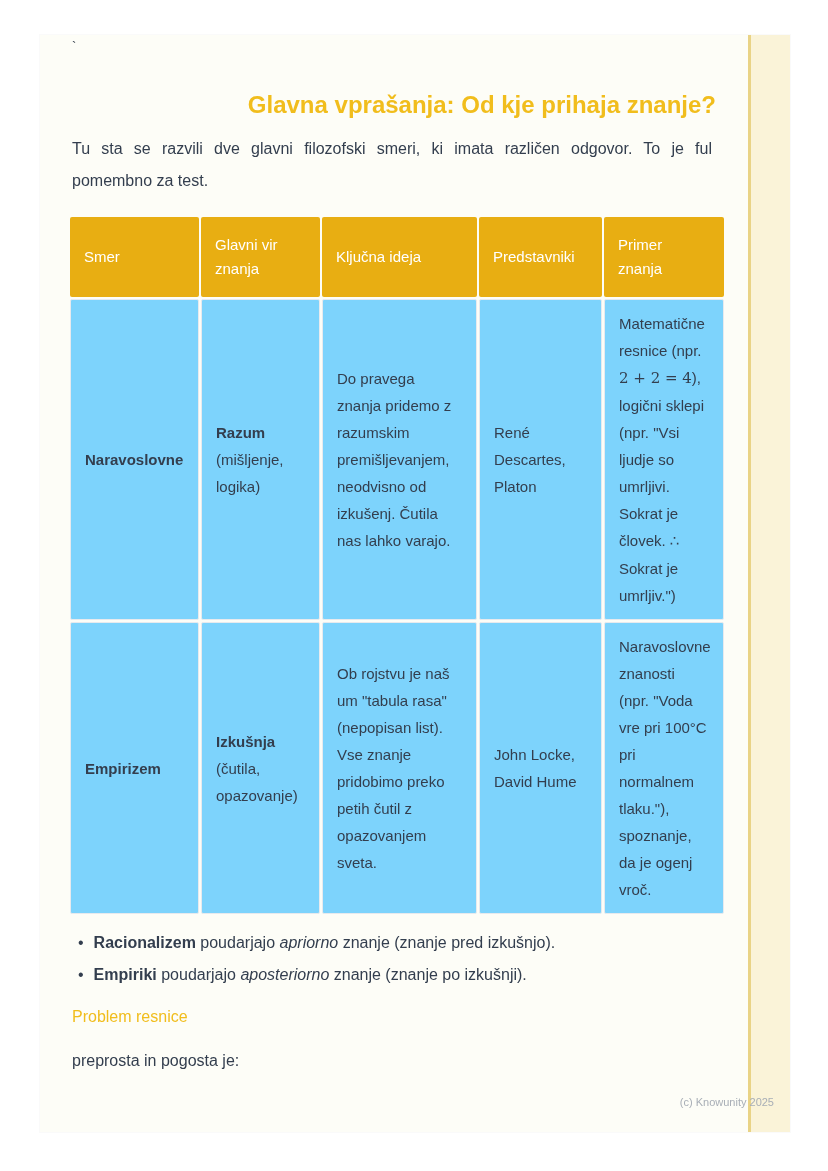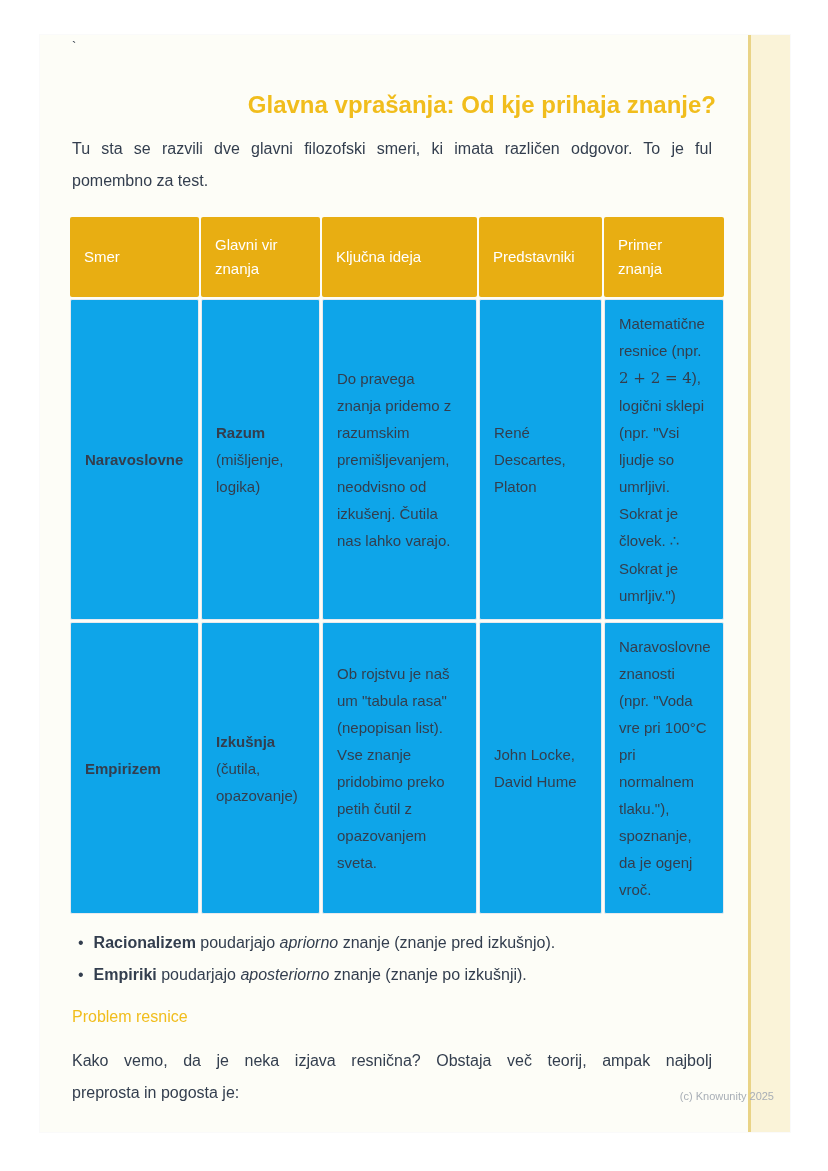--- a/index.html
+++ b/index.html
@@ -94,21 +94,21 @@
     font-weight:400;
     font-size:15px;
     line-height:24px;
     text-align:left;
     vertical-align:middle;
     padding:8px 14px;
     height:80px;
     border-radius:2px;
   }
   table.cmp td{
-    background:#0ea5e9;
+    background:#7dd3fc;
     border:1px solid #E7EAEE;
     padding:10px 14px;
     font-size:15px;
     line-height:27px;
     vertical-align:middle;
     color:var(--text);
     border-radius:2px;
     word-wrap:normal;
   }
   tr.r1 td{height:308px;}
@@ -126,21 +126,21 @@
     display:flex;
     gap:10px;
     margin-bottom:10px;
     font-size:16px;
     line-height:22px;
   }
   .dot{flex:0 0 auto;}
   .footer{
     position:absolute;
     right:16px;
-    bottom:30px;
+    bottom:24px;
     font-size:11px;
     color:var(--muted);
     z-index:3;
   }
 </style>
 </head>
 <body>
 
 <div class="page">
   <div class="card">
@@ -194,18 +194,18 @@
             <span><span class="b">Racionalizem</span><span> poudarjajo </span><span class="i">apriorno</span><span> znanje (znanje pred izkušnjo).</span></span>
           </li>
         <li>
             <span class="dot">•</span>
             <span><span class="b">Empiriki</span><span> poudarjajo </span><span class="i">aposteriorno</span><span> znanje (znanje po izkušnji).</span></span>
           </li>
       </ul>
 
       <h2>Problem resnice</h2>
 
-      <p class="para"><span class="jline">Kako vemo, da je neka izjava resnična? Obstaja več teorij, ampak najbolj</span><span>preprosta in pogosta je:</span></p>
+      <p class="para"><span>preprosta in pogosta je:</span></p>
     </div>
 
     <div class="footer">(c) Knowunity 2025</div>
   </div>
 </div>
 
 </body></html>

